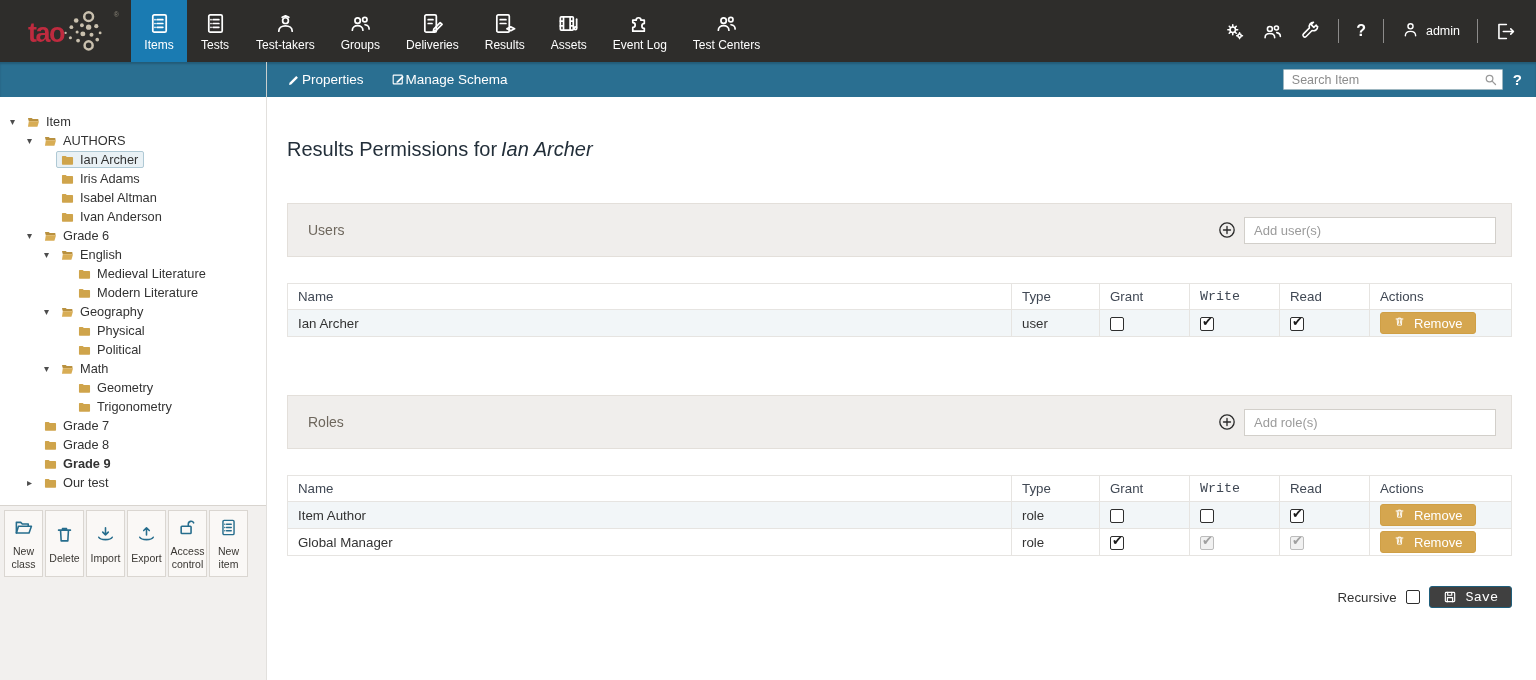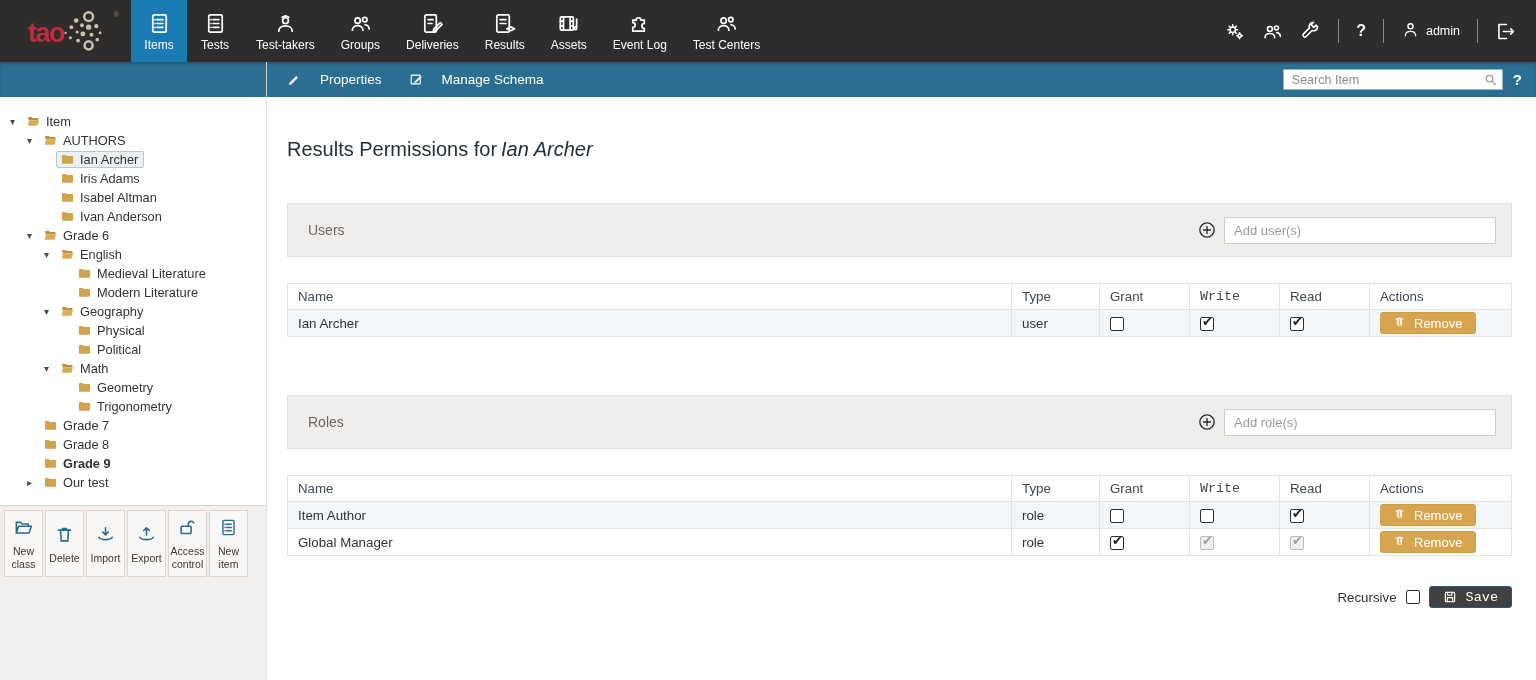--- a/index.html
+++ b/index.html
@@ -22,54 +22,54 @@
   .topbar-right { margin-left:auto; display:flex; align-items:center; gap:17px; padding-right:20px; color:#fff; }
   .uicon { cursor:pointer; }
   .uicon svg { width:21px; height:21px; display:block; }
   .tdivider { width:1px; height:24px; background:rgba(255,255,255,.45); }
   .admin-item { display:flex; align-items:center; gap:6px; font-size:12.5px; cursor:pointer; }
   .admin-item svg { width:19px; height:19px; }
   .help-glyph { font-size:16px; font-weight:bold; cursor:pointer; }
   
   .toolbar { position:absolute; top:62px; left:0; right:0; height:35px; background:#2a6f91; display:flex; align-items:center; box-shadow:inset 0 2px 2px rgba(0,0,0,.18); }
   .toolbar-leftpane { width:267px; align-self:stretch; border-right:1px solid #c9cfce; flex:none; }
-  .toolbar-action { display:flex; align-items:center; gap:18px; color:#fff; font-size:13.5px; margin-left:20px; cursor:pointer; }
+  .toolbar-action { display:flex; align-items:center; gap:0; color:#fff; font-size:13.5px; margin-left:20px; cursor:pointer; }
   .toolbar-action + .toolbar-action { margin-left:27px; }
   .toolbar-action svg { width:15px; height:15px; }
   .search-area { margin-left:auto; display:flex; align-items:center; gap:10px; padding-right:14px; }
   .search-box { position:relative; }
   .search-box input { width:220px; height:21px; border:1px solid #9db6c0; border-radius:1px; font-size:12.5px; padding:0 26px 0 8px; color:#333; font-family:inherit; outline:none; background:#fff; }
   .search-box input::placeholder { color:#8c8c8c; }
   .search-box .sicon { position:absolute; right:5px; top:3px; color:#9a9a9a; cursor:pointer; }
   .search-box .sicon svg { width:15px; height:15px; }
   .toolbar-help { color:#fff; font-weight:bold; font-size:15px; cursor:pointer; }
   
   .sidebar { position:absolute; top:97px; left:0; width:267px; bottom:0; background:#fff; border-right:1px solid #e2e0dd; }
   .tree { padding:15px 6px 0 8px; }
   .tree-row { display:flex; align-items:center; height:19px; white-space:nowrap; cursor:pointer; }
   .expander { width:12px; flex:none; font-size:10px; color:#4d4d4d; line-height:1; text-align:left; }
-  .node { display:flex; align-items:flex-start; gap:4px; padding:0 5px 0 2px; border:1px solid transparent; }
+  .node { display:flex; align-items:flex-end; gap:4px; padding:0 5px 0 2px; border:1px solid transparent; }
   .node .folder svg { width:17px; height:14px; display:block; }
   .tree-label { font-size:12.8px; color:#333; }
   .node.selected { background:#e9f1f5; border-color:#afc9d5; border-radius:2px; }
   .actions-panel { position:absolute; top:408px; left:0; right:0; bottom:0; background:#f2f0ee; border-top:1px solid #d8d4cf; padding:4px; display:flex; flex-wrap:wrap; gap:2px; align-content:flex-start; }
   .action-btn { width:39px; min-height:53px; background:#faf8f6; border:1px solid #dad6d1; display:flex; flex-direction:column; align-items:center; justify-content:center; gap:4px; padding:7px 2px 5px; cursor:pointer; }
   .action-btn svg { width:19px; height:19px; color:#266d8d; }
   .action-btn .albl { font-size:10.5px; color:#3a3733; text-align:center; line-height:1.25; }
   
   .main { position:absolute; top:97px; left:268px; right:0; bottom:0; background:#fff; padding:0 24px 0 19px; overflow:hidden; }
   .page-title { margin:41px 0 0; font-size:20px; font-weight:normal; color:#232f3a; }
   .page-title i { font-style:italic; margin-left:4px; }
   .section-bar { margin-top:42px; height:54px; background:#f0eeec; border:1px solid #e3dfda; display:flex; align-items:center; padding:0 15px 0 20px; }
   .section-bar.sec-roles { margin-top:58px; }
   .section-label { font-size:14px; color:#6e675d; }
   .add-wrap { margin-left:auto; display:flex; align-items:center; gap:7px; }
   .add-wrap .picon { cursor:pointer; }
   .add-wrap .picon svg { width:20px; height:20px; color:#2b2b2b; display:block; }
-  .add-input { width:272px; height:27px; border:1px solid #d2cfca; font-size:13px; padding:0 9px; color:#737373; font-family:inherit; background:#fff; outline:none; }
+  .add-input { width:252px; height:27px; border:1px solid #d2cfca; font-size:13px; padding:0 9px; color:#737373; font-family:inherit; background:#fff; outline:none; }
   .add-input::placeholder { color:#9b9b9b; }
   .perm-table { width:100%; border-collapse:collapse; margin-top:26px; font-size:13.3px; }
   .perm-table th { font-weight:normal; text-align:left; color:#404854; height:26px; padding:0 10px; border:1px solid #e6e4e1; background:#fff; }
   .perm-table td { height:27px; padding:0 10px; border:1px solid #e6e4e1; color:#333; }
   .perm-table tr.alt td { background:#f2f6f8; }
   .c-type { width:88px; } .c-grant { width:90px; } .c-write { width:90px;font-family:Liberation Mono, monospace; } .c-read { width:90px; } .c-actions { width:142px; }
   .cb { display:inline-flex; width:14px; height:14px; border:1.6px solid #2e2e2e; border-radius:2px; background:#fff; position:relative; vertical-align:middle; cursor:pointer; }
   .cb.checked::after { content:"✔"; font-size:13px; color:#1c1c1c; position:absolute; left:1px; top:-4px; }
   .cb.disabled { border-color:#bcbcbc; background:#f1f1f1; cursor:default; }
   .cb.disabled::after { color:#a0a0a0; }

